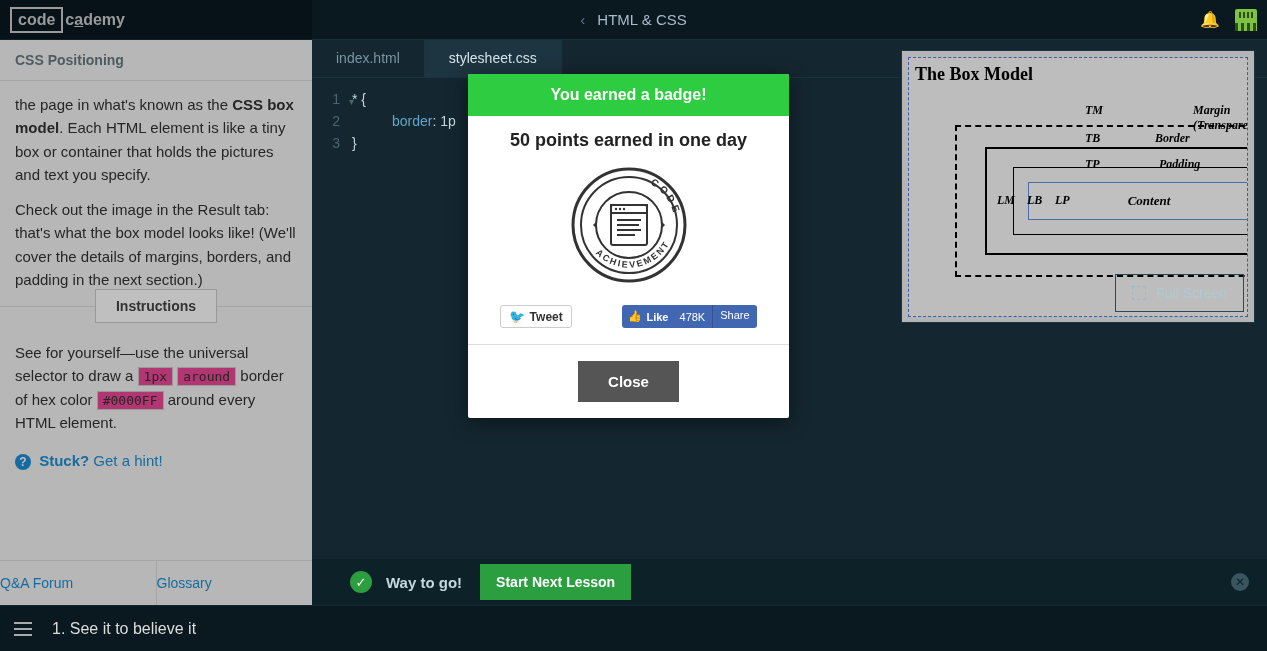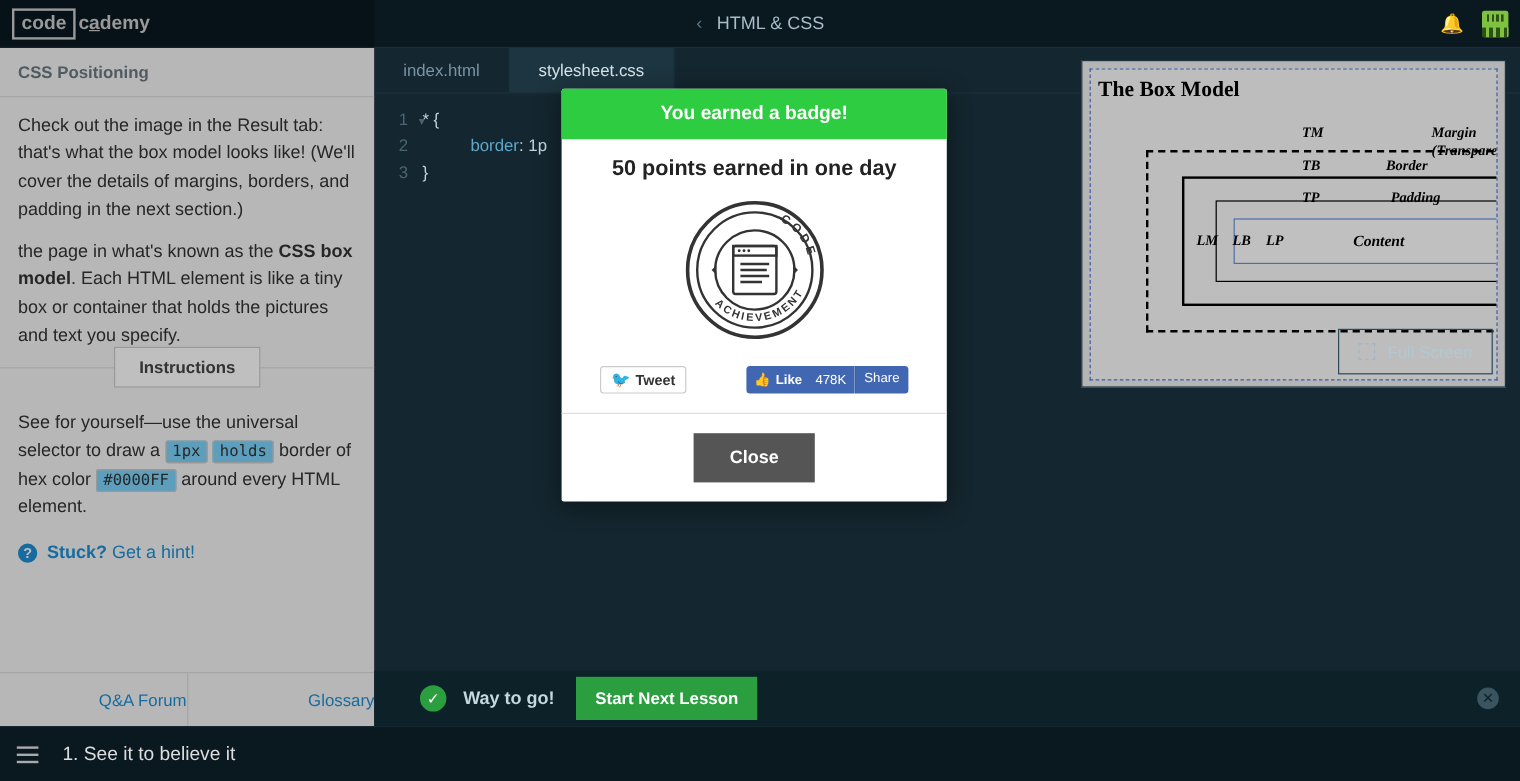--- a/index.html
+++ b/index.html
@@ -20,27 +20,27 @@
 
 .main { display:flex; height:565px; }
 .sidebar { width:312px; background:#f5f5f5; height:100%; position:relative; display:flex; flex-direction:column; }
 .sidebar-head { padding:12px 15px; border-bottom:1px solid #ddd; color:#6a7a82; font-size:14px; font-weight:bold; }
 .lesson-body { padding:0 15px 15px 15px; color:#333; font-size:15px; line-height:1.55; flex:0 0 auto; }
 .lesson-body p { margin-top:12px; }
 .instructions-box { border:1px solid #ccc; background:#fff; padding:8px 20px; color:#444; font-weight:bold; font-size:14px; width:fit-content; margin:0 auto; }
 .instructions-wrap { border-top:1px solid #ddd; padding-top:0; position:relative; }
 .instructions-wrap .instructions-box { position:relative; top:-18px; }
 .instructions-text { padding:0 15px; color:#333; font-size:15px; line-height:1.55; }
-.code-chip { font-family:Menlo,Consolas,monospace; font-size:13px; background:#7dd3fc; border:1px solid #ccc; padding:1px 5px; border-radius:2px; }
+.code-chip { font-family:Menlo,Consolas,monospace; font-size:13px; background:#ec4899; border:1px solid #ccc; padding:1px 5px; border-radius:2px; }
 .hint { padding:18px 15px; font-size:15px; }
 .hint-icon { width:16px; height:16px; background:#1e90d6; border-radius:50%; display:inline-block; color:#fff; text-align:center; line-height:16px; font-size:12px; font-weight:bold; margin-right:4px; vertical-align:middle; }
 .hint-stuck { color:#1e90d6; font-weight:bold; }
 .hint-link { color:#1e90d6; }
 .sidebar-footer { margin-top:auto; display:flex; border-top:1px solid #ddd; }
-.sidebar-footer div { flex:1; text-align:right; padding:14px 0; color:#1e90d6; font-size:14px; }
+.sidebar-footer div { flex:1; text-align:left; padding:14px 0; color:#1e90d6; font-size:14px; }
 .sidebar-footer div:first-child { border-right:1px solid #ddd; }
 
 .editor-area { flex:1; background:#14262f; position:relative; }
 .file-tabs { display:flex; border-bottom:1px solid #1a333f; height:38px; }
 .file-tab { padding:10px 24px; color:#7a95a3; font-size:14px; border-right:1px solid #1a333f; cursor:pointer;text-align:right; }
 .file-tab.active { background:#1d3540; color:#d5e3ea; }
 .code { font-family:Menlo,Consolas,monospace; font-size:14px; padding:10px 0; }
 .code-line { display:flex; line-height:22px; }
 .gutter { width:40px; text-align:right; padding-right:12px; color:#4a6572; position:relative; }
 .fold { position:absolute; right:-2px; top:3px; color:#4a6572; font-size:10px; }
@@ -100,29 +100,29 @@
   <div class="topbar-right">
     <span class="bell">🔔</span>
     <span class="avatar"></span>
   </div>
 </div>
 
 <div class="main">
   <div class="sidebar">
     <div class="sidebar-head">CSS Positioning</div>
     <div class="lesson-body">
+      <p><span>the page in what's known as the </span><b>CSS box model</b><span>. Each HTML element is like a tiny box or container that holds the pictures and text you specify.</span></p>
       <p>Check out the image in the Result tab: that's what the box model looks like! (We'll cover the details of margins, borders, and padding in the next section.)</p>
-      <p><span>the page in what's known as the </span><b>CSS box model</b><span>. Each HTML element is like a tiny box or container that holds the pictures and text you specify.</span></p>
     </div>
     <div class="instructions-wrap">
       <div class="instructions-box">Instructions</div>
       <div class="instructions-text">
         <span>See for yourself—use the universal selector to draw a </span>
         <span class="code-chip">1px</span>
-        <span class="code-chip">holds</span>
+        <span class="code-chip">around</span>
         <span> border of hex color </span>
         <span class="code-chip">#0000FF</span>
         <span> around every HTML element.</span>
       </div>
       <div class="hint">
         <span class="hint-icon">?</span>
         <span class="hint-stuck">Stuck?</span>
         <span class="hint-link">Get a hint!</span>
       </div>
     </div>

